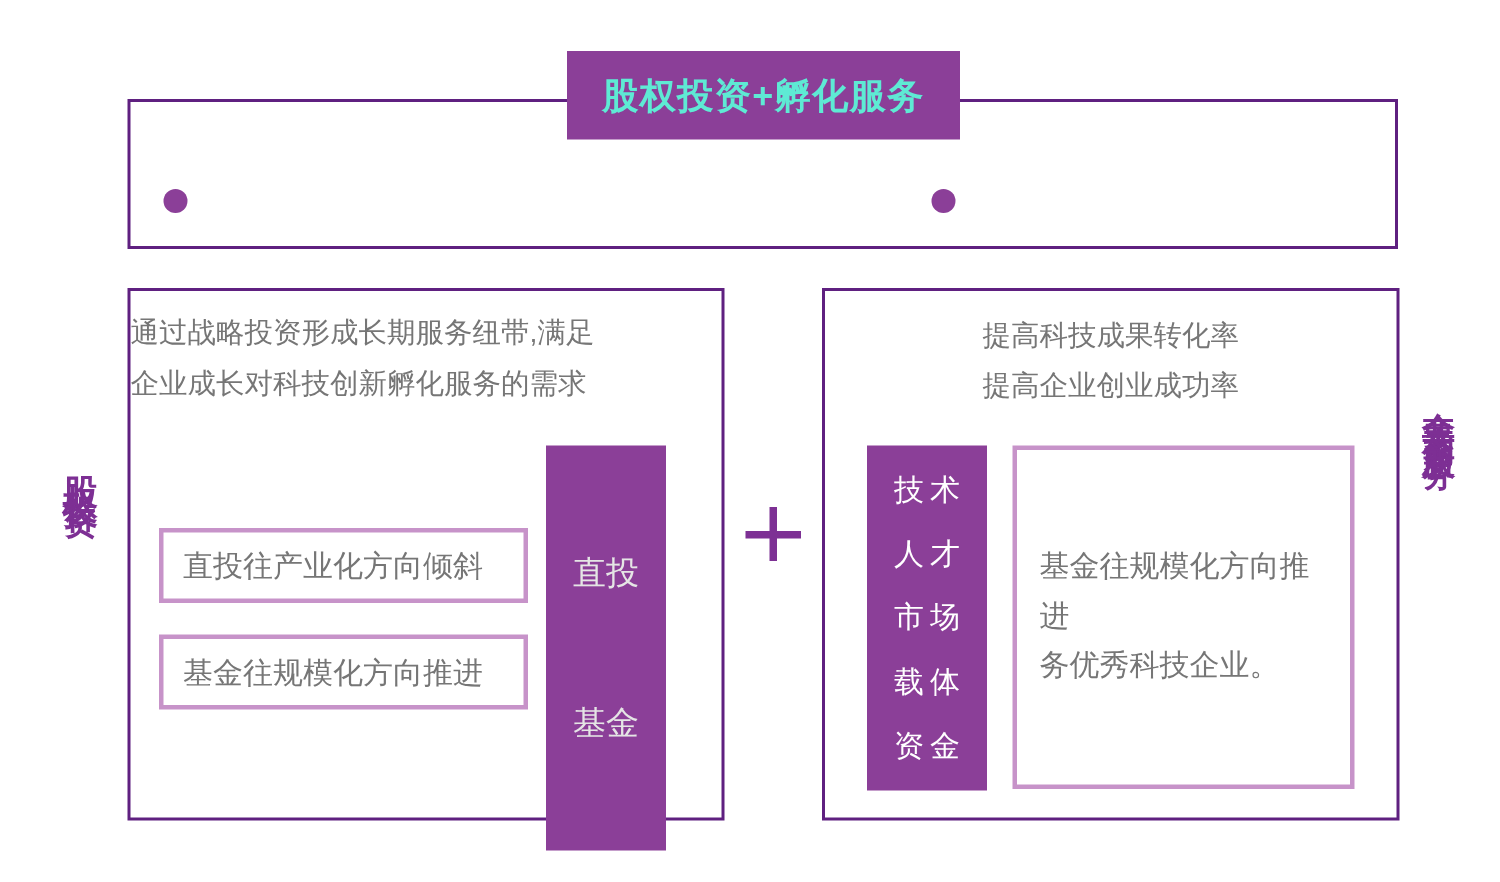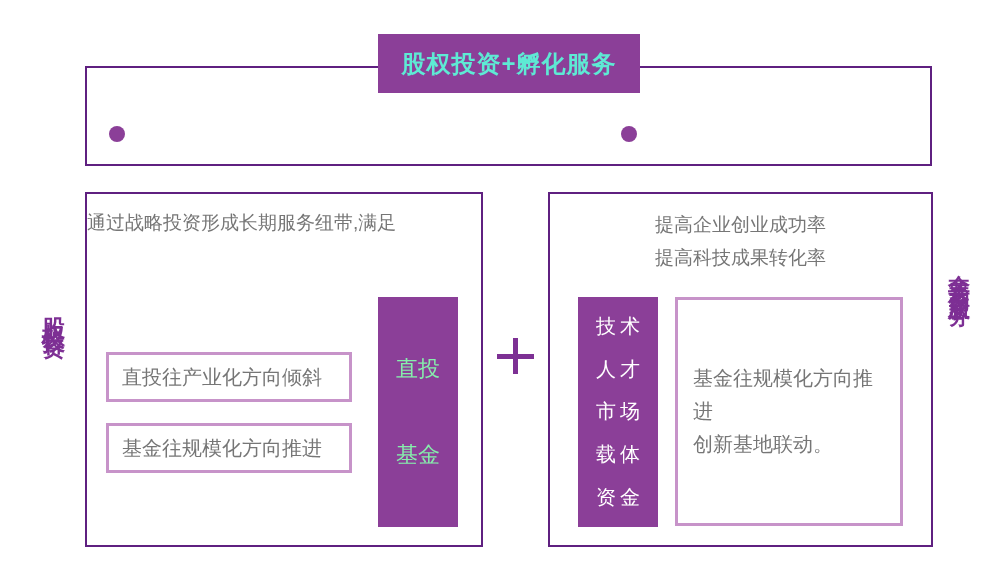--- a/index.html
+++ b/index.html
@@ -97,24 +97,24 @@
     font-size: 20px;
     display: flex;
     align-items: center;
     padding-left: 13px;
   }
   .strategy-box-1 { top: 158px; }
   .strategy-box-2 { top: 229px; }
 
   .tag-col {
     position: absolute;
-    left: 291px; top: 103px;
-    width: 80px; height: 230px;
-    background: #8b3f98;
-    color: #86efac;
+    left: 277px; top: 103px;
+    width: 80px; height: 270px;
+    background: #8b3f98;
+    color: #e5e5e5;
     font-size: 22px;
     display: flex;
     flex-direction: column;
     align-items: center;
     justify-content: space-evenly;
   }
 
   .factor-col {
     position: absolute;
     left: 28px; top: 103px;
@@ -167,49 +167,50 @@
   <div class="title-box">
     <span>股权投资+孵化服务</span>
   </div>
 
   <div class="v-label v-label-left">股权投资</div>
   <div class="v-label v-label-right">全要素创新服务</div>
 
   <div class="panel panel-left">
     <div class="desc">
       <div>通过战略投资形成长期服务纽带,满足</div>
+      <div>企业成长对科技创新孵化服务的需求</div>
     </div>
     <div class="strategy-box strategy-box-1">
       <span>直投往产业化方向倾斜</span>
     </div>
     <div class="strategy-box strategy-box-2">
       <span>基金往规模化方向推进</span>
     </div>
     <div class="tag-col">
       <span>直投</span>
       <span>基金</span>
     </div>
   </div>
 
   <div class="plus-icon">
     <div class="h-bar"></div>
     <div class="v-bar"></div>
   </div>
 
   <div class="panel panel-right">
     <div class="goals">
+      <div>提高科技成果转化率</div>
       <div>提高企业创业成功率</div>
-      <div>提高科技成果转化率</div>
     </div>
     <div class="factor-col">
       <span>技术</span>
       <span>人才</span>
       <span>市场</span>
       <span>载体</span>
       <span>资金</span>
     </div>
     <div class="note-box">
       <div>基金往规模化方向推进</div>
-      <div>创新基地联动。</div>
+      <div>务优秀科技企业。</div>
     </div>
   </div>
 
 </div>
 
 </body></html>

